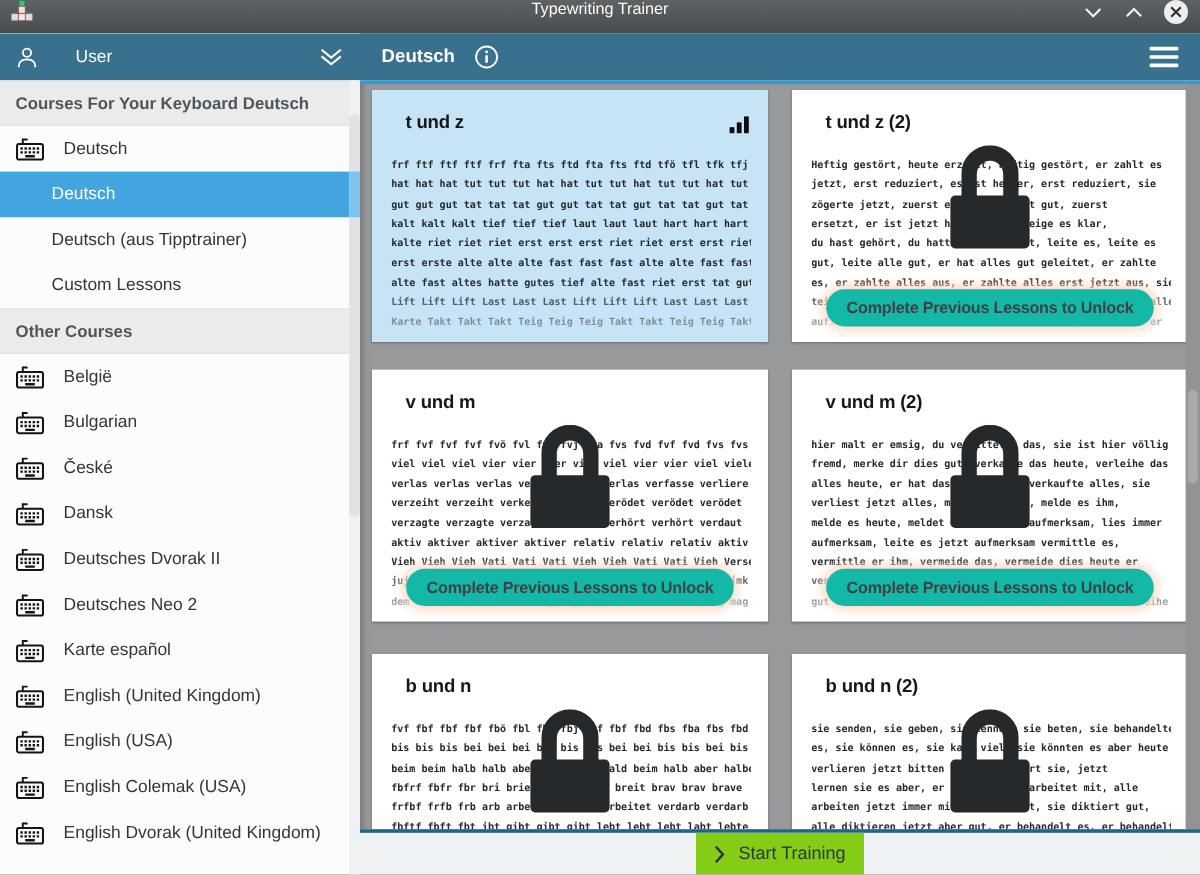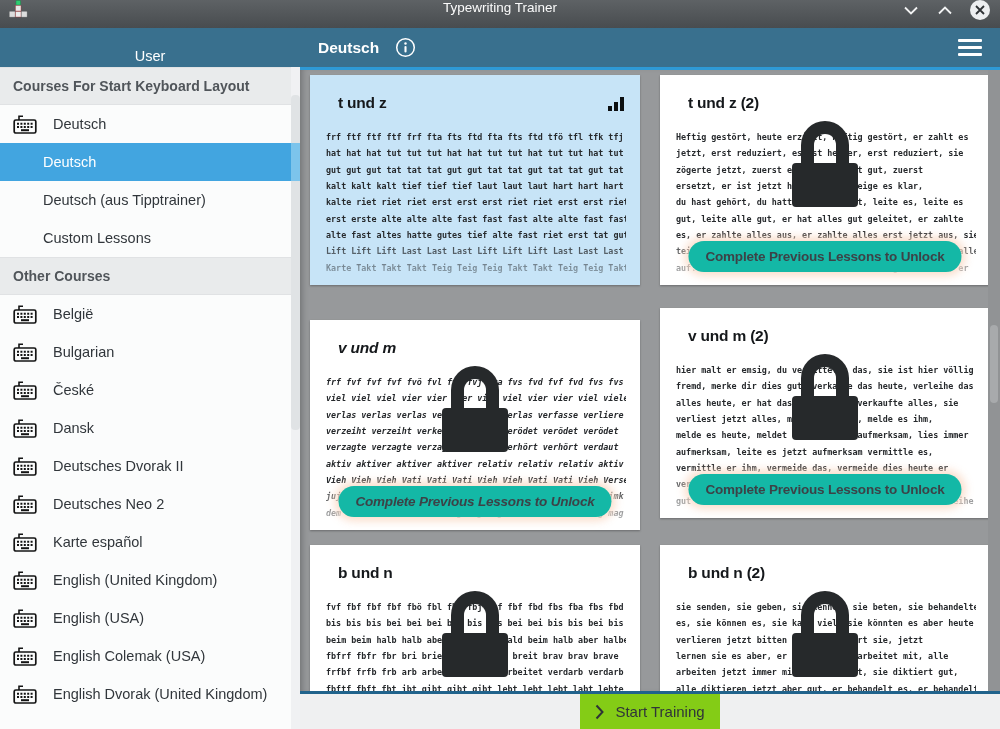--- a/index.html
+++ b/index.html
@@ -25,21 +25,21 @@
   .close-circle {
     width:20px; height:20px; border-radius:50%; background:#eceef0;
     display:flex; align-items:center; justify-content:center;
   }
   
   .body-row { display:flex; height:701px; }
   
   .sidebar { position:relative; width:300px; background:#fbfcfc; overflow:hidden; flex:none; }
   .user-row {
     height:39px; background:#39708e; color:#fff; display:flex; align-items:center;
-    padding:0 14px; gap:20px; font-size:14.5px;flex-direction:column;
+    padding:0 14px; gap:32px; font-size:14.5px;
   }
   .user-chevrons { margin-left:auto; }
   .side-row {
     position:relative; height:38px; display:flex; align-items:center;
     gap:16px; font-size:14.5px; color:#31363b; padding-left:13px;
   }
   .side-row.row-section {
     background:#e9ebec; border-top:1px solid #e0e2e4; border-bottom:1px solid #e0e2e4;
     font-weight:bold; color:#50555a; font-size:14px;
   }
@@ -174,21 +174,21 @@
         </svg>
         <span>User</span>
         <svg class="user-chevrons" width="20" height="15" viewBox="0 0 20 15">
           <polyline points="2,1.5 10,8 18,1.5" fill="none" stroke="#fff" stroke-width="1.7"></polyline>
           <polyline points="2,7 10,13.5 18,7" fill="none" stroke="#fff" stroke-width="1.7"></polyline>
         </svg>
       </div>
       <div id="sidebar-list">
   <div class="side-row row-section">
 
-    <span class="side-label">Courses For Start Keyboard Layout</span>
+    <span class="side-label">Courses For Your Keyboard Deutsch</span>
   </div>
 
   <div class="side-row row-course">
     <svg class="kbd-icon" viewBox="0 0 24 22">
       <path d="M6,7 V3.2 H10" fill="none" stroke="#141414" stroke-width="1.6"></path>
       <rect x="1.2" y="7" width="21.6" height="13" rx="1.6" fill="none" stroke="#141414" stroke-width="1.7"></rect>
       <line x1="4" y1="10.8" x2="20" y2="10.8" stroke="#141414" stroke-width="2" stroke-dasharray="2 1.4"></line>
       <line x1="4" y1="14" x2="20" y2="14" stroke="#141414" stroke-width="2" stroke-dasharray="2 1.4"></line>
       <line x1="8" y1="17.2" x2="16" y2="17.2" stroke="#141414" stroke-width="2"></line>
     </svg>
@@ -375,21 +375,21 @@
     <div class="card-title">t und z (2)</div>
     <div class="card-text"><div class="line">Heftig gestört, heute erzielt, heftig gestört, er zahlt es</div><div class="line">jetzt, erst reduziert, es ist heiter, erst reduziert, sie</div><div class="line">zögerte jetzt, zuerst ersetzt, es ist gut, zuerst</div><div class="line">ersetzt, er ist jetzt hier heiter, zeige es klar,</div><div class="line">du hast gehört, du hattest gut gehört, leite es, leite es</div><div class="line">gut, leite alle gut, er hat alles gut geleitet, er zahlte</div><div class="line">es, er zahlte alles aus, er zahlte alles erst jetzt aus, sie</div><div class="line">teilt alles gut auf, sie teilte alles gut auf, er teilt alles</div><div class="line">auf. er hat alles ersetzt, sie hatte alles gut ersetzt, er</div></div>
 
     <div class="lock">
       <div class="lock-shackle"></div>
       <div class="lock-body"></div>
     </div>
     <div class="unlock-pill">Complete Previous Lessons to Unlock</div>
   </div>
 
-  <div class="card" style="left: 10px; top: 250px; font-style: italic;">
+  <div class="card" style="left: 10px; top: 238px;">
     <div class="card-title">v und m</div>
     <div class="card-text"><div class="line">frf fvf fvf fvf fvö fvl fvk fvj fva fvs fvd fvf fvd fvs fvs</div><div class="line">viel viel viel vier vier vier viel viel vier vier viel viele</div><div class="line">verlas verlas verlas verlas verlas verlas verfasse verliere</div><div class="line">verzeiht verzeiht verkehrt verödet verödet verödet verödet</div><div class="line">verzagte verzagte verzagte verhört verhört verhört verdaut</div><div class="line">aktiv aktiver aktiver aktiver relativ relativ relativ aktiv</div><div class="line">Vieh Vieh Vieh Vati Vati Vati Vieh Vieh Vati Vati Vieh Verse</div><div class="line">juj jmj jmj jmj jml jmd jms jma jmd jml jmk jml jmd jml jmk</div><div class="line">dem dem dem kam kam kam mag mag mag dem dem kam kam mag mag</div></div>
 
     <div class="lock">
       <div class="lock-shackle"></div>
       <div class="lock-body"></div>
     </div>
     <div class="unlock-pill">Complete Previous Lessons to Unlock</div>
   </div>
 

